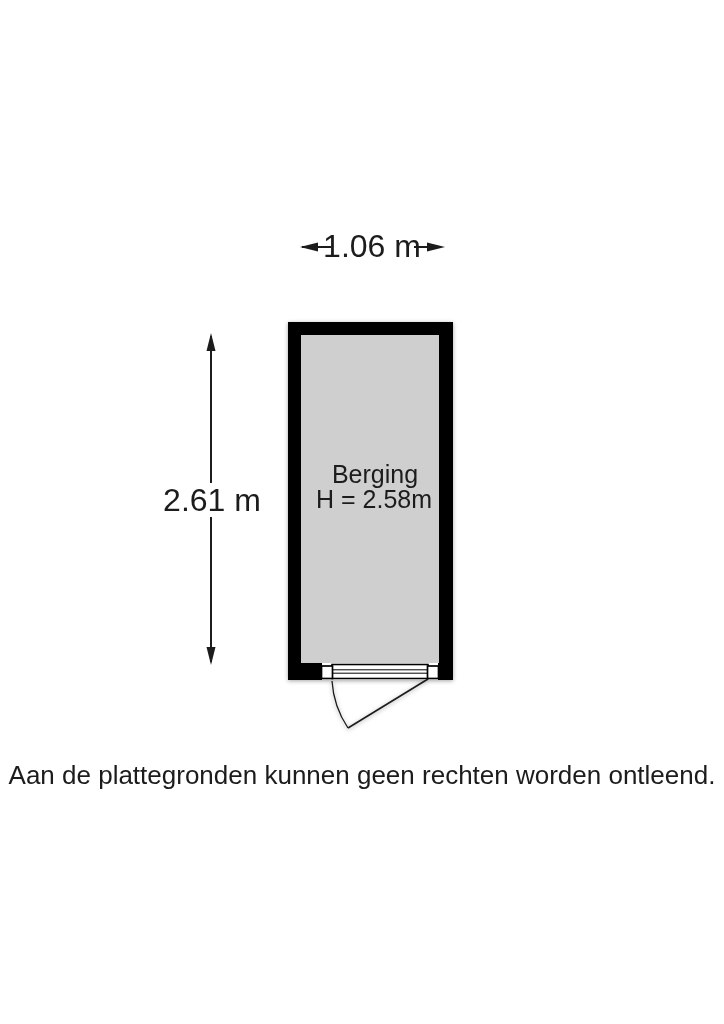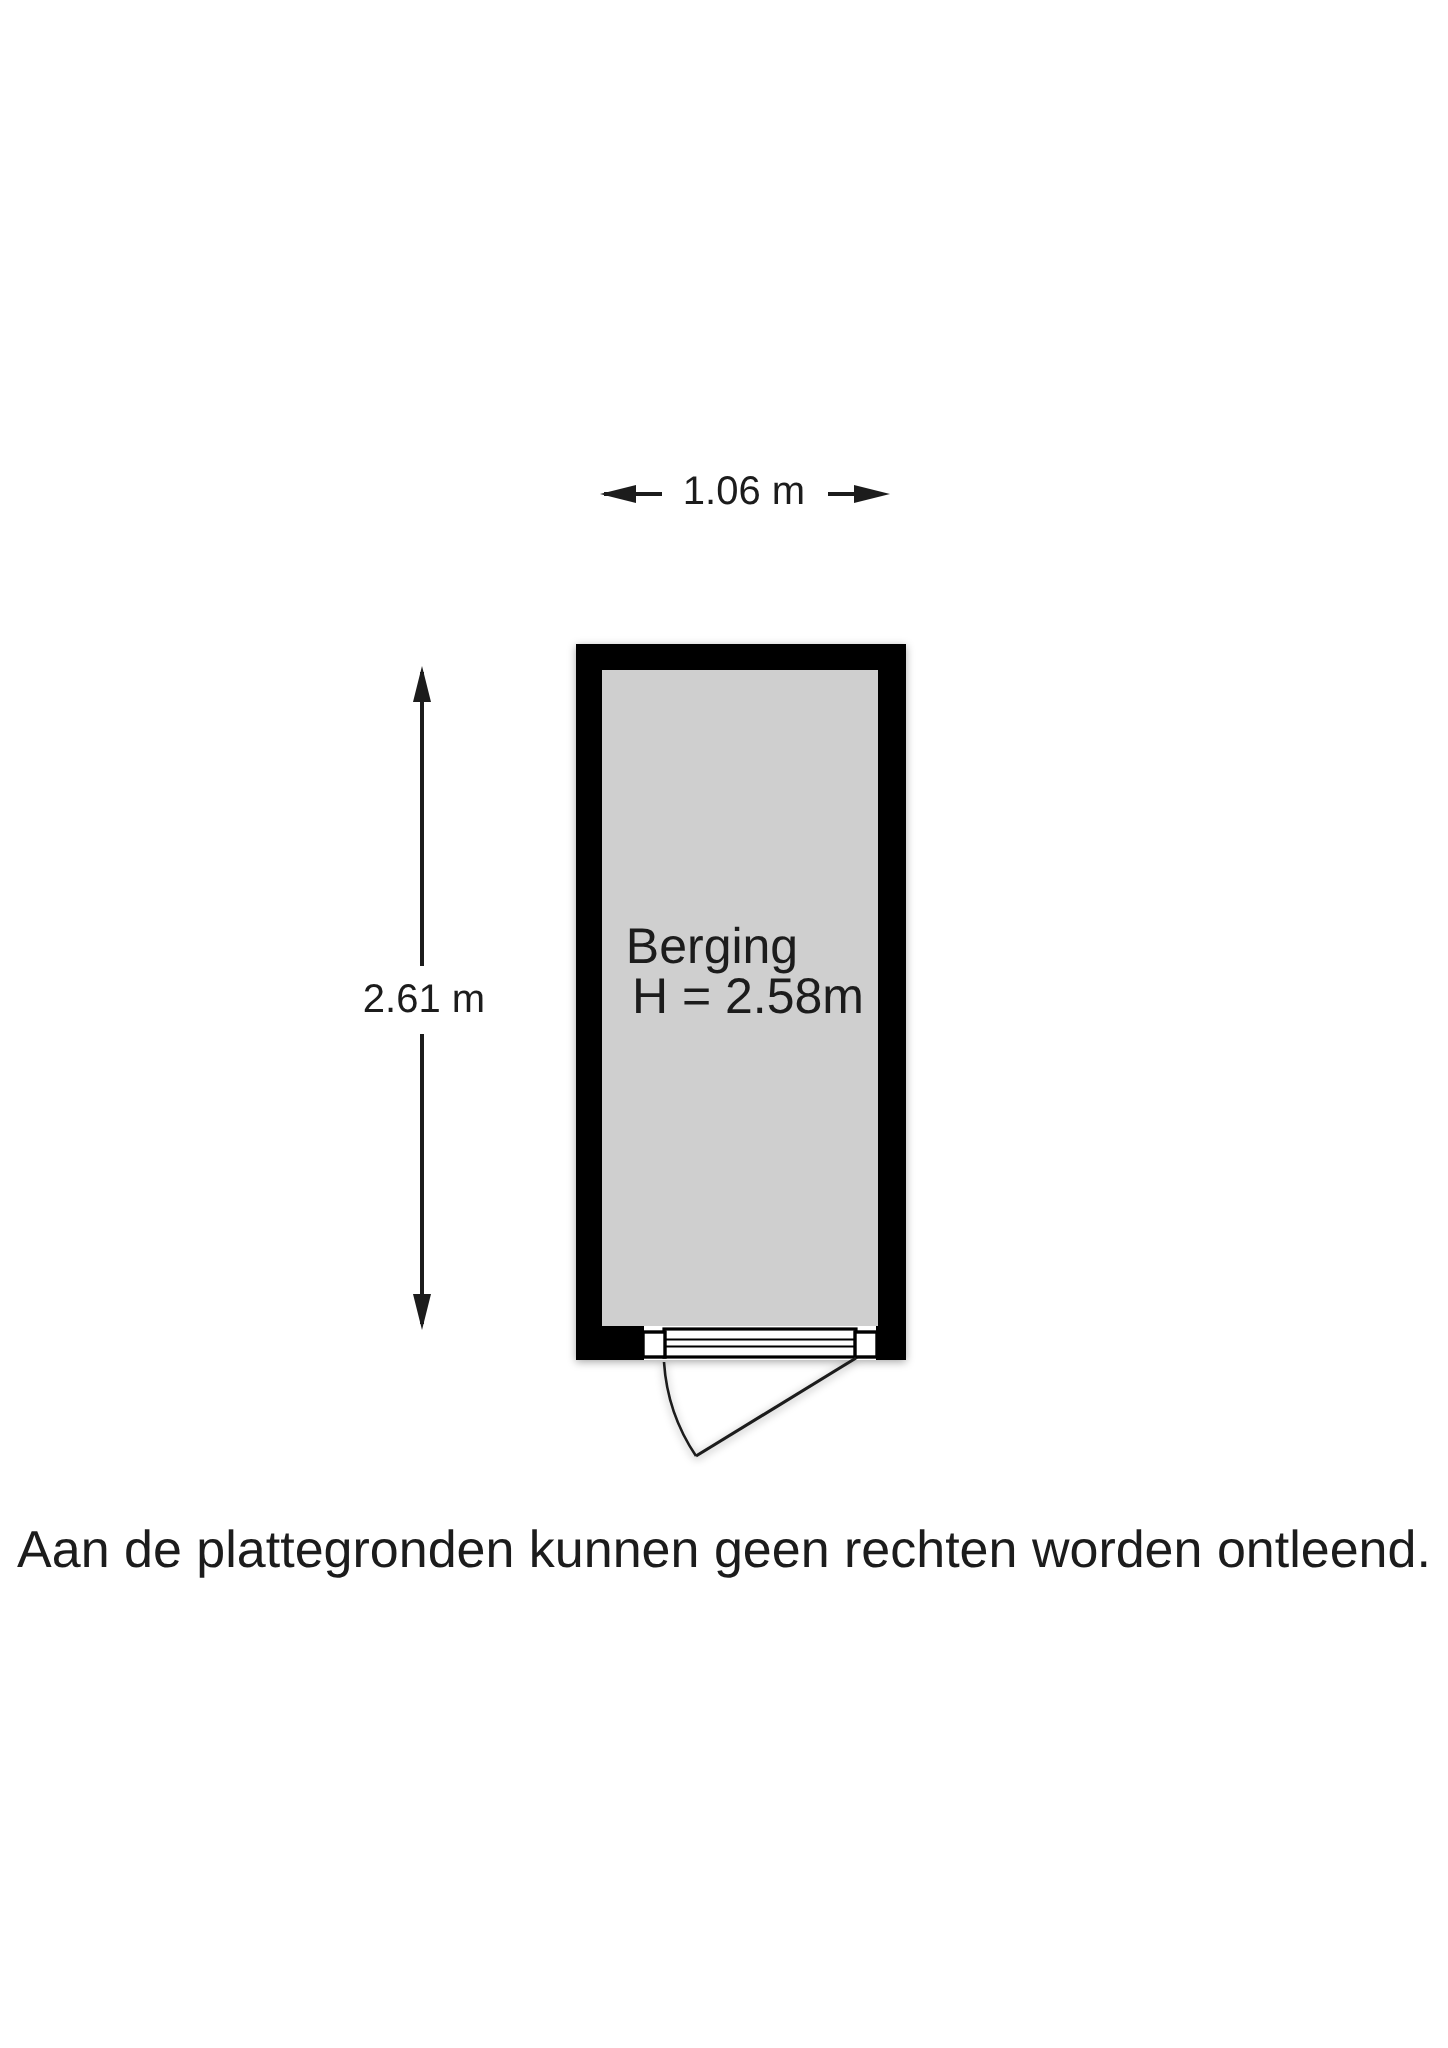--- a/index.html
+++ b/index.html
@@ -38,21 +38,21 @@
   .door-leaf{stroke:var(--line);stroke-width:1.6;fill:none;}
   .door-arc{stroke:var(--line);stroke-width:1.3;fill:none;}
   .room-group{filter:drop-shadow(0px 1px 2px rgba(0,0,0,0.35));}
   .label{
     position:absolute;
     transform:translate(-50%,-50%);
     white-space:nowrap;
     color:var(--text);
     line-height:1;
   }
-  .dim-label{font-size:20px;}
+  .dim-label{font-size:32px;}
   .room-name{font-size:25px;}
   .room-height{font-size:25px;}
   .disclaimer{
     position:absolute;
     left:0;
     width:724px;
     top:775px;
     transform:translateY(-50%);
     text-align:center;
     font-size:26px;
@@ -95,18 +95,18 @@
         <path class="door-leaf" d="M 428 679 L 348 728"></path>
         <path class="door-arc" d="M 332 681 A 95 95 0 0 0 348 728"></path>
       </g>
     </g>
   </svg>
 
   <div class="label dim-label" style="left:372px;top:246px;">1.06 m</div>
 
   <div class="label dim-label" style="left:212px;top:500px;">2.61 m</div>
 
-  <div class="label room-name" style="left:356px;top:474px;">Berging</div>
+  <div class="label room-name" style="left:375px;top:474px;">Berging</div>
 
   <div class="label room-height" style="left:374px;top:499px;">H = 2.58m</div>
 
   <div class="disclaimer">Aan de plattegronden kunnen geen rechten worden ontleend.</div>
 </div>
 
 </body></html>

